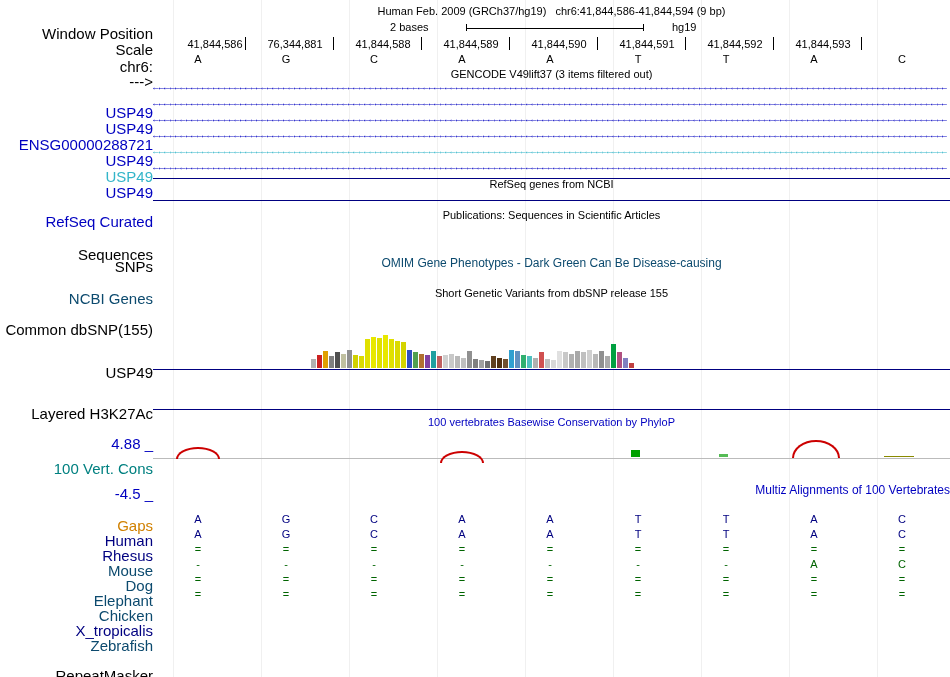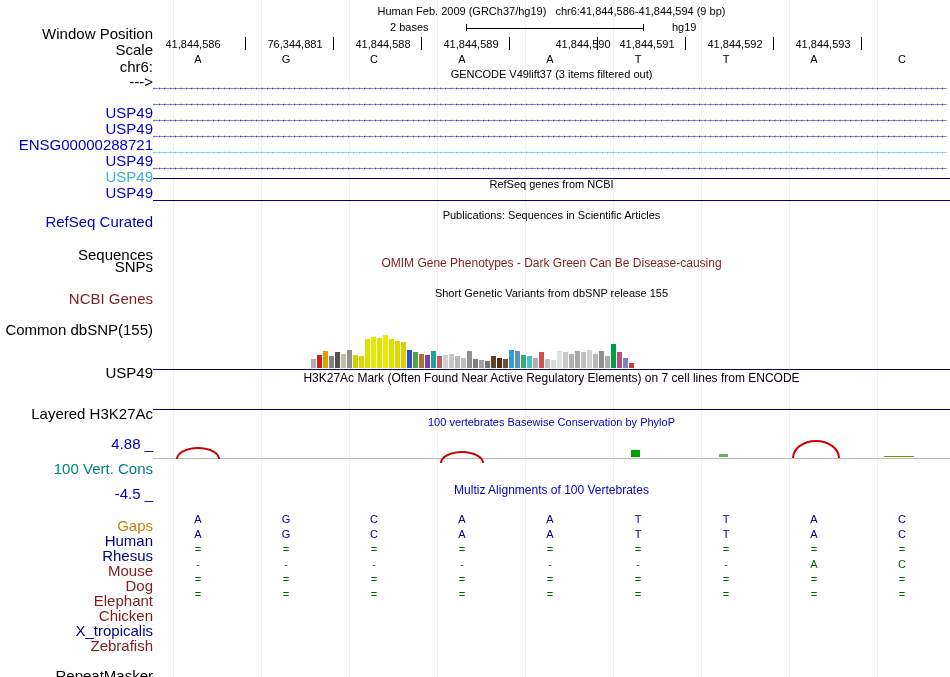--- a/index.html
+++ b/index.html
@@ -60,21 +60,21 @@
     white-space: nowrap;
   }
   .hr {
     position: absolute;
     left: 153px;
     width: 797px;
     height: 1px;
     background: #000080;
   }
   .blue { color: #0000c0; }
-  .green { color: #7f1d1d; }
+  .green { color: #0c4a6e; }
   .teal { color: #008080; }
   .orange { color: #d08000; }
 
   
   .tick {
     position: absolute;
     width: 1px;
     background: #000000;
   }
 
@@ -182,25 +182,25 @@
 
   <div class="lbl" style="top:21px;">Scale</div>
   <div style="position:absolute;left:390px;top:21px;">2 bases</div>
   <div class="scalebar-line" style="left:466px;top:28px;width:178px;"></div>
   <div class="scalebar-cap" style="left:466px;top:24px;"></div>
   <div class="scalebar-cap" style="left:643px;top:24px;"></div>
   <div style="position:absolute;left:672px;top:21px;">hg19</div>
 
   <div class="lbl" style="top:38px;">chr6:</div>
   <div>
-    <div class="base-letter" style="left:158px;top:38px;width:70px;">41,844,586</div>
+    <div class="base-letter" style="left:180px;top:38px;width:70px;">41,844,586</div>
     <div class="base-letter" style="left:260px;top:38px;width:70px;">76,344,881</div>
     <div class="base-letter" style="left:348px;top:38px;width:70px;">41,844,588</div>
     <div class="base-letter" style="left:436px;top:38px;width:70px;">41,844,589</div>
-    <div class="base-letter" style="left:548px;top:38px;width:70px;">41,844,590</div>
+    <div class="base-letter" style="left:524px;top:38px;width:70px;">41,844,590</div>
     <div class="base-letter" style="left:612px;top:38px;width:70px;">41,844,591</div>
     <div class="base-letter" style="left:700px;top:38px;width:70px;">41,844,592</div>
     <div class="base-letter" style="left:788px;top:38px;width:70px;">41,844,593</div>
     <div class="tick" style="left:245px;top:37px;height:13px;"></div>
     <div class="tick" style="left:333px;top:37px;height:13px;"></div>
     <div class="tick" style="left:421px;top:37px;height:13px;"></div>
     <div class="tick" style="left:509px;top:37px;height:13px;"></div>
     <div class="tick" style="left:597px;top:37px;height:13px;"></div>
     <div class="tick" style="left:685px;top:37px;height:13px;"></div>
     <div class="tick" style="left:773px;top:37px;height:13px;"></div>
@@ -311,39 +311,38 @@
         <b style="height: 17px; background: rgb(144, 144, 144);"></b>
         <b style="height: 12px; background: rgb(170, 170, 170);"></b>
         <b style="height: 24px; background: rgb(0, 160, 64);"></b>
         <b style="height: 16px; background: rgb(176, 80, 128);"></b>
         <b style="height: 10px; background: rgb(128, 128, 192);"></b>
         <b style="height: 5px; background: rgb(192, 64, 64);"></b>
       </div>
   </div>
   <div class="hr" style="top:369px;"></div>
 
-  <div class="center-text" style="top:371px;font-size:12px;">H3K27Ac Mark (Often Found Near Active Regulatory Elements) on 7 cell lines from ENCODE</div>
   <div class="lbl" style="top:385px;">Layered H3K27Ac</div>
   <div class="hr" style="top:409px;"></div>
 
   <div class="center-text blue" style="top:416px;">100 vertebrates Basewise Conservation by PhyloP</div>
   <div class="lbl blue" style="top:415px;">4.88 _</div>
   <div class="lbl teal" style="top:440px;">100 Vert. Cons</div>
   <div class="lbl blue" style="top:465px;">-4.5 _</div>
   <div class="consline" style="top:458px;"></div>
   <div>
     <div class="arc" style="left:176px;top:447px;width:40px;"></div>
     <div class="arc" style="left:440px;top:451px;width:40px;"></div>
     <div class="greenblock" style="left:631px;top:450px;width:9px;height:7px;"></div>
     <div class="greenblock" style="left:719px;top:454px;width:9px;height:3px;background:#55bb55;"></div>
     <div class="arc" style="left:792px;top:440px;width:44px;height:16px;"></div>
     <div class="smallbar" style="left:884px;top:456px;width:30px;"></div>
   </div>
 
-  <div class="center-text blue" style="top:483px;font-size:12px;">Multiz Alignments of 100 Vertebrates</div>
+  <div class="center-text blue" style="top:483px;font-size:12px;text-align:right;">Multiz Alignments of 100 Vertebrates</div>
   <div class="lbl orange" style="top:497px;">Gaps</div>
 
   <div class="lbl" style="top:512px;color:#000080;">Human</div>
   <div class="lbl" style="top:527px;color:#000080;">Rhesus</div>
   <div class="lbl green" style="top:542px;">Mouse</div>
   <div class="lbl green" style="top:557px;">Dog</div>
   <div class="lbl green" style="top:572px;">Elephant</div>
   <div class="lbl green" style="top:587px;">Chicken</div>
   <div class="lbl" style="top:602px;color:#000080;">X_tropicalis</div>
   <div class="lbl green" style="top:617px;">Zebrafish</div>

